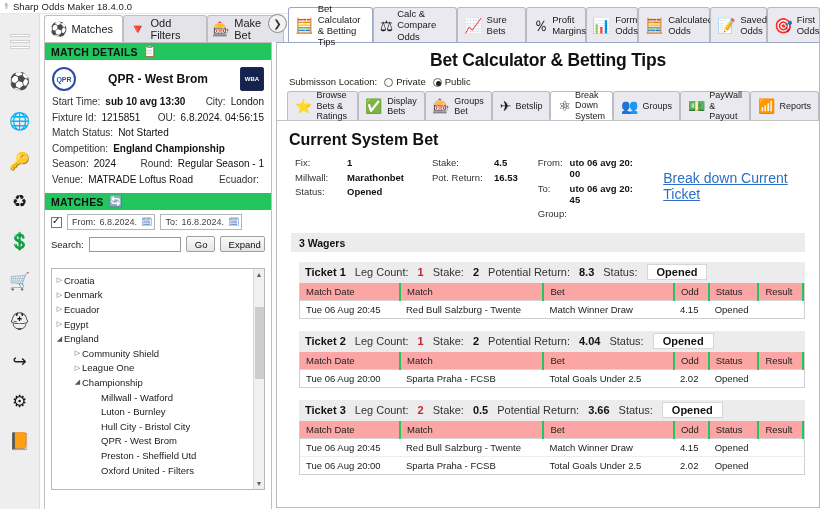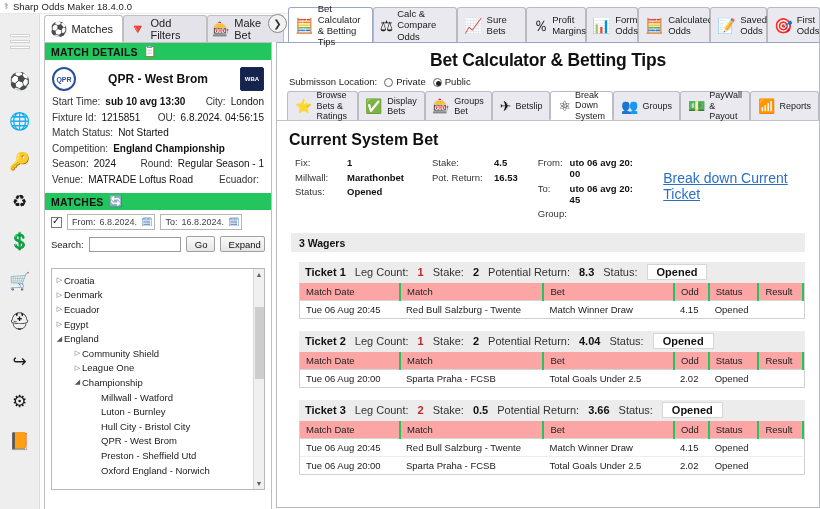--- a/index.html
+++ b/index.html
@@ -389,21 +389,21 @@
           <div class="tnode lvl2">
             <span class="tw"></span>
             <span>QPR - West Brom</span>
           </div>
           <div class="tnode lvl2">
             <span class="tw"></span>
             <span>Preston - Sheffield Utd</span>
           </div>
           <div class="tnode lvl2">
             <span class="tw"></span>
-            <span>Oxford England - Norwich</span>
+            <span>Oxford United - Filters</span>
           </div>
         </div>
       <div class="scrollbar">
         <div class="sb-up">▲</div>
         <div class="sb-thumb"></div>
         <div class="sb-dn" style="position:absolute;bottom:0;width:100%;">▼</div>
       </div>
     </div>
   </div>
 

